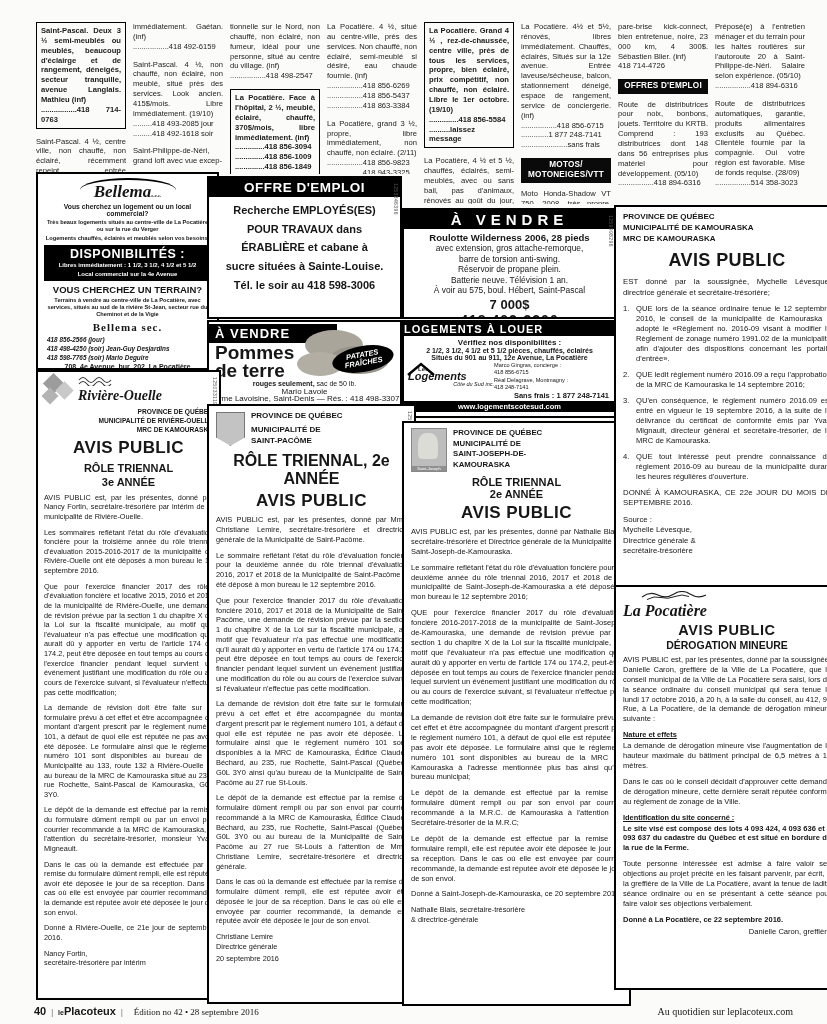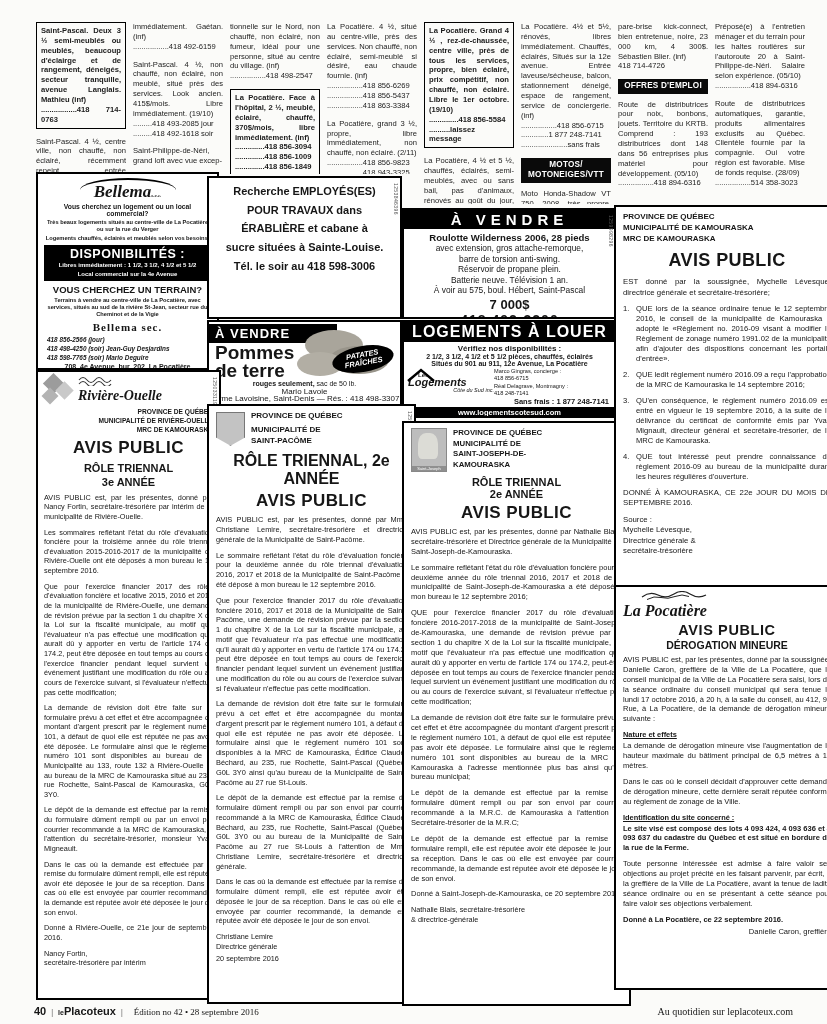--- a/index.html
+++ b/index.html
@@ -54,21 +54,21 @@
   .pat-l3{position:absolute;left:0;right:0;top:72px;text-align:center;font-size:8px;}
   
   .roulotte{left:402px;top:208px;width:211px;height:107px;}
   .rl-bar{background:#000;color:#fff;text-align:center;font-size:15px;font-weight:700;letter-spacing:5px;padding:1px 0;}
   .rl-head{font-size:9.6px;font-weight:700;text-align:center;margin-top:3px;}
   .rl-body{font-size:8.4px;text-align:center;line-height:1.25;white-space:pre-line;}
   .rl-price{font-size:13px;font-weight:700;text-align:center;margin-top:1px;}
   .rl-phone{font-size:14px;font-weight:700;text-align:center;letter-spacing:1px;}
   
   .logements{left:402px;top:320px;width:211px;height:94px;}
-  .lg-bar{background:#000;color:#fff;text-align:center;font-size:16px;font-weight:700;letter-spacing:1px;padding:1px 0;}
+  .lg-bar{background:#000;color:#fff;text-align:left;font-size:11px;font-weight:700;letter-spacing:1px;padding:1px 0;}
   .lg-l1{font-size:8px;font-weight:700;text-align:center;margin-top:2px;}
   .lg-l2{font-size:7px;font-weight:700;text-align:center;}
   .lg-l3{font-size:7px;font-weight:700;text-align:center;}
   .lg-row{display:flex;align-items:center;padding:1px 4px 0;}
   .lg-logo{width:86px;position:relative;}
   .lg-logo .t1{font-size:6px;font-weight:700;}
   .lg-logo .t2{font-size:11px;font-weight:700;font-style:italic;line-height:.9;}
   .lg-logo .t3{font-size:5.5px;font-style:italic;text-align:right;}
   .lg-contacts{flex:1;font-size:5.6px;line-height:1.3;white-space:pre-line;}
   .lg-toll{text-align:right;font-size:7.5px;font-weight:700;padding:0 6px;}
@@ -189,20 +189,21 @@
     <div class="bel-s">Terrains à vendre au centre-ville de La Pocatière, avec services, situés au sud de la rivière St-Jean, secteur rue du Cheminot et de la Vigie</div>
     <div class="bel-name">Bellema sec.</div>
     <div class="bel-tels">418 856-2566 (jour)
 418 498-4250 (soir) Jean-Guy Desjardins
 418 598-7765 (soir) Mario Deguire</div>
     <div class="bel-addr">708, 4e Avenue, bur. 202, La Pocatière</div>
   </div>
 
   <div class="nbox emploi">
     <div class="vid">1253846396</div>
+    <div class="bar2">OFFRE D'EMPLOI</div>
     <div class="lines">
         <div>Recherche EMPLOYÉS(ES)</div>
         <div>POUR TRAVAUX dans</div>
         <div>ÉRABLIÈRE et cabane à</div>
         <div>sucre situées à Sainte-Louise.</div>
         <div>Tél. le soir au 418 598-3006</div>
       </div>
   </div>
 
   <div class="nbox patates">

